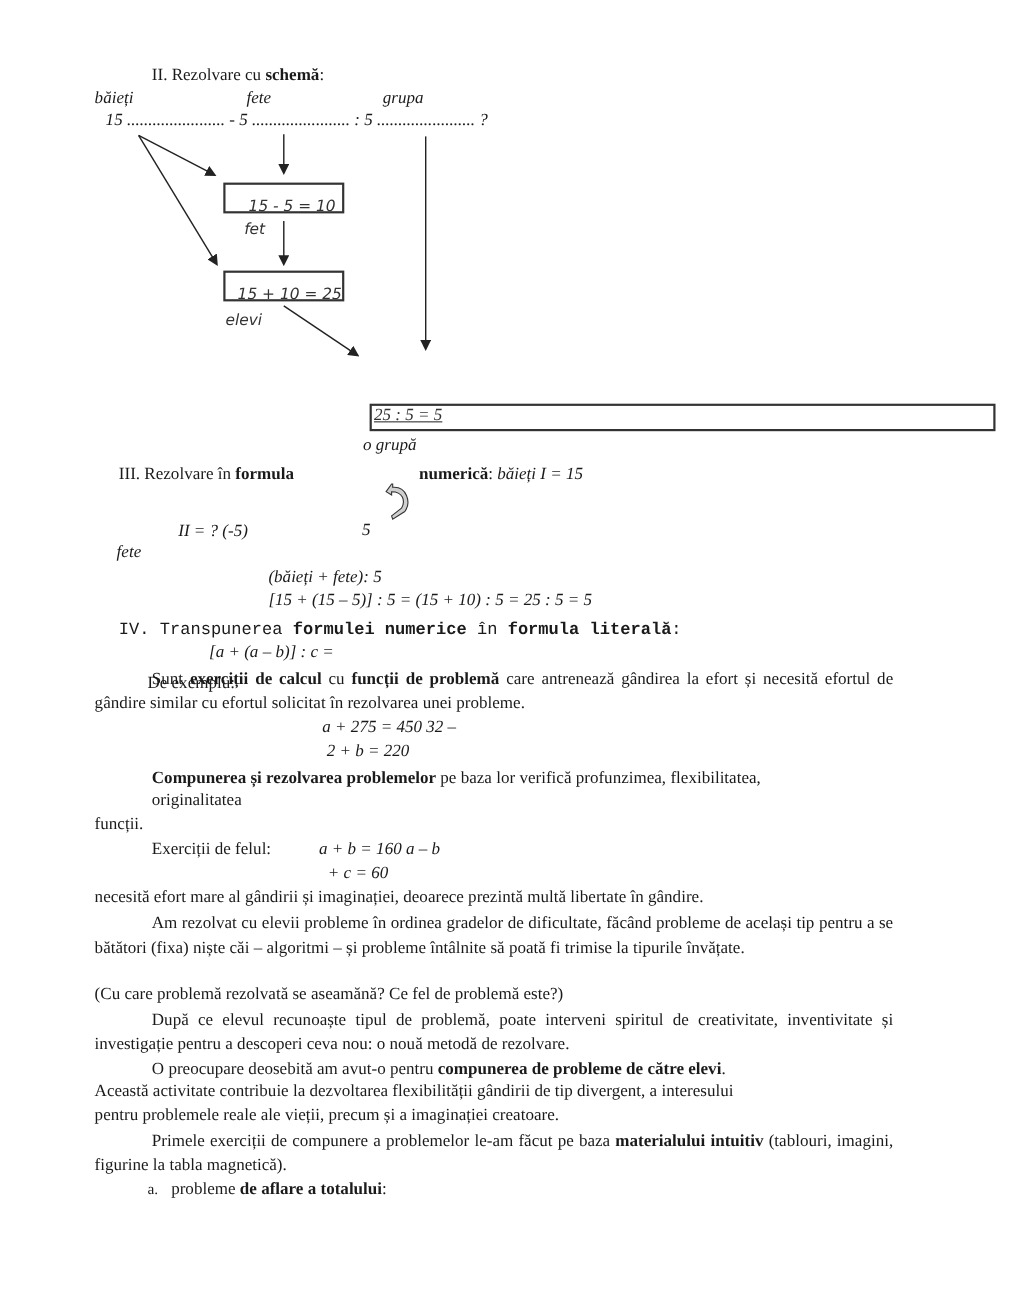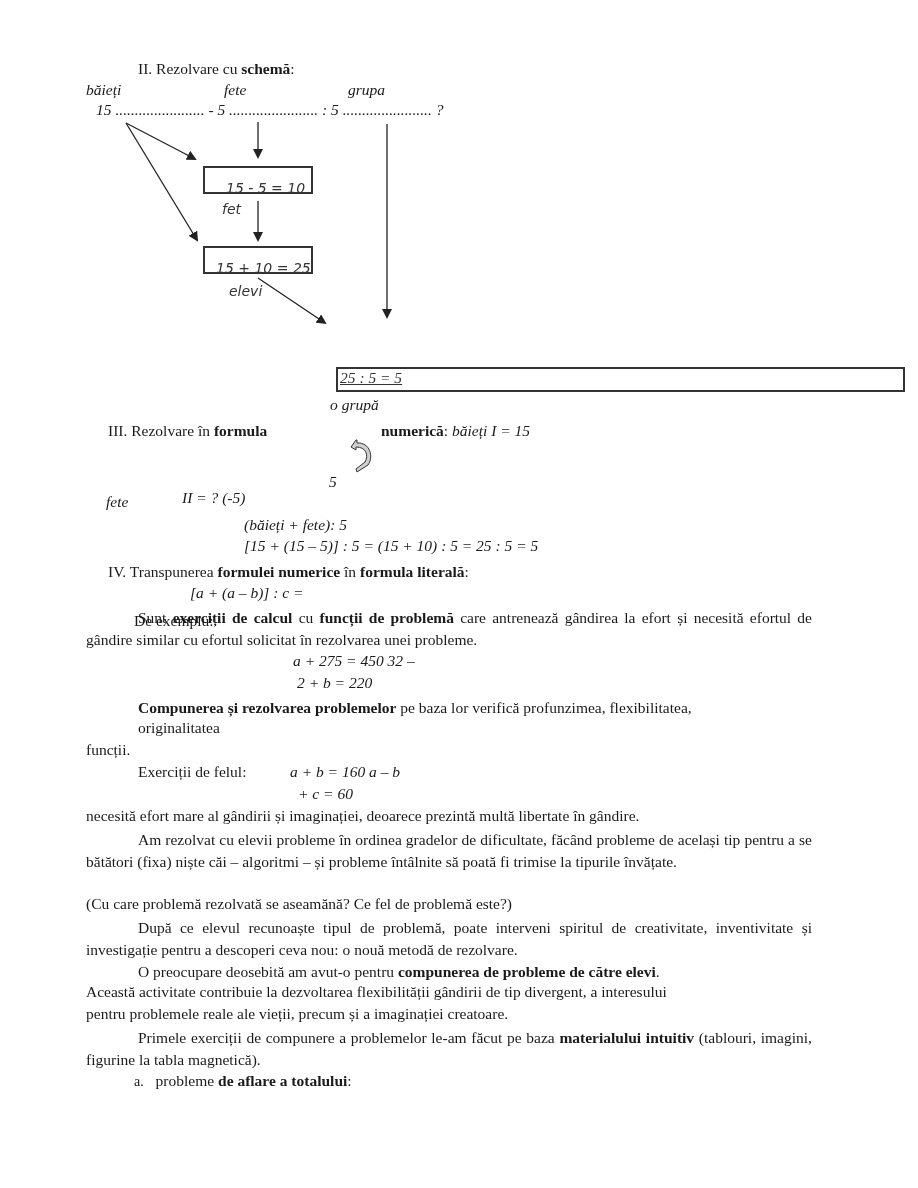--- a/index.html
+++ b/index.html
@@ -25,21 +25,21 @@
 <div class="abs it" style="left:224px; top:81px;">fete</div>
 <div class="abs it" style="left:348px; top:81px;">grupa</div>
 <div class="abs it" style="left:96px; top:101px;">15 ....................... - 5 ....................... : 5 ....................... ?</div>
 
 <div class="box" style="left:203px; top:166px; width:110px; height:28px;"></div>
 <div class="abs sans" style="left:226px; top:180px;">15 - 5 = 10</div>
 <div class="abs sans" style="left:222px; top:201px;">fet</div>
 
 <div class="box" style="left:203px; top:246px; width:110px; height:28px;"></div>
 <div class="abs sans" style="left:216px; top:260px;">15 + 10 = 25</div>
-<div class="abs sans" style="left:229px; top:283px;">elevi</div>
+<div class="abs sans" style="left:205px; top:283px;">elevi</div>
 
 <div class="box" style="left:336px; top:367px; width:569px; height:25px;"></div>
 <div class="abs it" style="left:340px; top:369px; color:#333;text-decoration:underline;">25 : 5 = 5</div>
 <div class="abs it" style="left:330px; top:396px;">o grupă</div>
 
 <svg class="overlay" width="918" height="1188">
   <defs>
     <marker id="ah" markerWidth="10" markerHeight="10" refX="8" refY="5" orient="auto" markerUnits="userSpaceOnUse">
       <path d="M0,0 L10,5 L0,10 z" fill="#222"></path>
     </marker>
@@ -57,25 +57,25 @@
 </svg>
 
 <div class="abs" style="left:108px; top:422px;">
   <span>III. Rezolvare în </span><span class="b">formula</span>
 </div>
 <div class="abs" style="left:381px; top:422px;">
   <span class="b">numerică</span><span>: </span><span class="it">băieți I = 15</span>
 </div>
 <div class="abs it" style="left:329px; top:473px;">5</div>
 <div class="abs it" style="left:106px; top:493px;">fete</div>
-<div class="abs it" style="left:162px; top:489px;margin-left:20px;">II = ? (-5)</div>
+<div class="abs it" style="left:162px; top:474px;">II = ? (-5)</div>
 <div class="abs it" style="left:244px; top:516px;">(băieți + fete): 5</div>
 <div class="abs it" style="left:244px; top:537px;">[15 + (15 – 5)] : 5 = (15 + 10) : 5 = 25 : 5 = 5</div>
 
-<div class="abs" style="left:108px; top:563px;">
+<div class="abs" style="left:108px; top:563px;font-family:Liberation Mono, monospace;">
   <span>IV. Transpunerea </span><span class="b">formulei numerice</span><span> în </span><span class="b">formula literală</span><span>:</span>
 </div>
 <div class="abs it" style="left:190px; top:584px;">[a + (a – b)] : c =</div>
 
 <div class="para indent" style="top:607px;">
   <span>Sunt </span><span class="b">exerciții de calcul</span><span> cu </span><span class="b">funcții de problemă</span><span> care antrenează gândirea la efort și necesită efortul de gândire similar cu efortul solicitat în rezolvarea unei probleme.</span>
 </div>
 
 <div class="abs" style="left:134px; top:612px;">De exemplu:</div>
 <div class="abs it" style="left:293px; top:652px;">a + 275 = 450 32 –</div>

